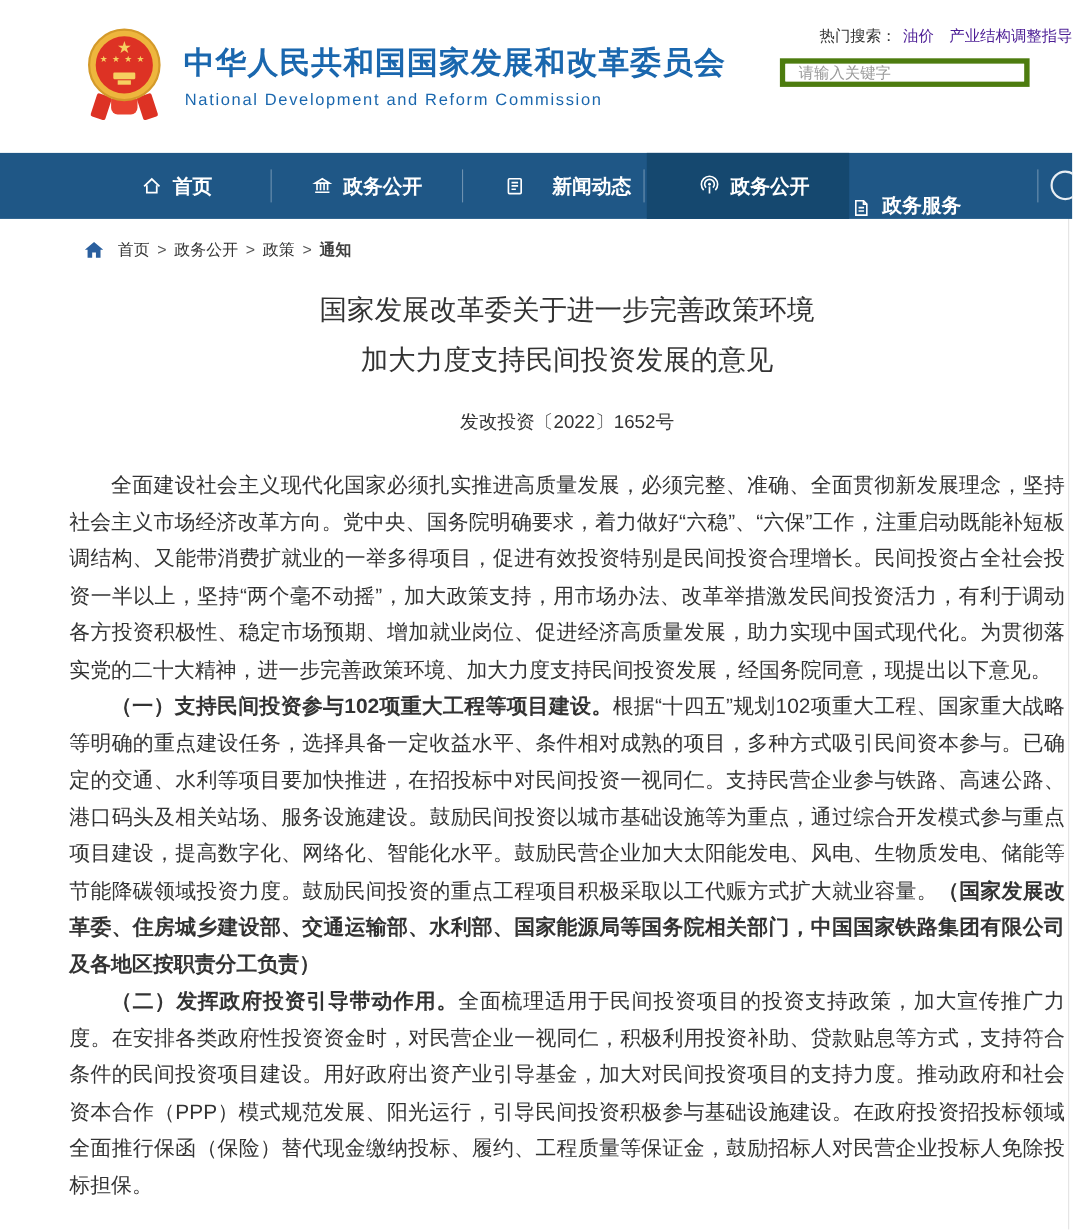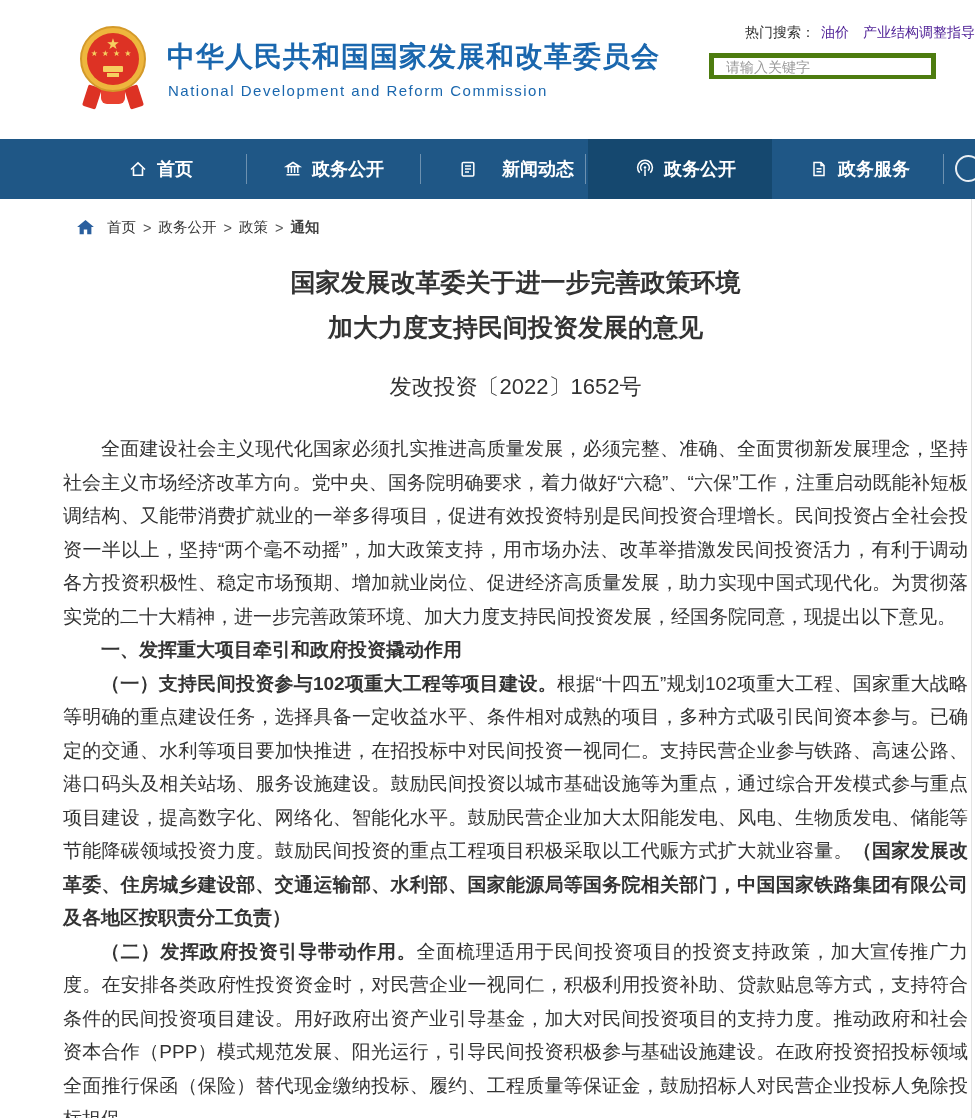--- a/index.html
+++ b/index.html
@@ -49,22 +49,22 @@
 
   
   .breadcrumb { position:absolute; left:76px; top:218px; display:flex; align-items:center; font-size:14.5px; color:#333; z-index:2; }
   .breadcrumb svg { margin-right:12px; display:block; }
   .breadcrumb a { color:#333; text-decoration:none; cursor:pointer; }
   .crumb-sep { margin:0 7px; color:#555; }
   .crumb-current { color:#404040; font-weight:700; }
 
   
   .article { position:absolute; left:63px; top:260px; width:905px; z-index:2; }
-  .doc-title { text-align:center; font-size:25px; font-weight:700; color:#333; line-height:45px; }
-  .doc-number { text-align:center; font-size:22px; color:#333; margin-top:22px; }
+  .doc-title { text-align:center; font-size:25px; font-weight:400; color:#333; line-height:45px; }
+  .doc-number { text-align:center; font-size:17px; color:#333; margin-top:22px; }
   .doc-body { margin-top:30px; font-size:19px; line-height:33.5px; color:#333; text-align:justify; }
   .doc-body p { margin:0; }
   .doc-body p.indent { text-indent:2em; }
   .seg-bold { font-weight:700; }
 </style>
 </head>
 <body>
 
 <div class="page">
 
@@ -140,21 +140,21 @@
         <svg width="20" height="20" viewBox="0 0 20 20" fill="none" stroke="#fff" stroke-width="1.5">
           <circle cx="10" cy="8.5" r="1.3" fill="#fff" stroke="none"></circle>
           <path d="M6.9 11.6 A4.4 4.4 0 1 1 13.1 11.6"></path>
           <path d="M4.7 13.8 A7.4 7.4 0 1 1 15.3 13.8"></path>
           <path d="M10 10.5 V17"></path>
         </svg>
       </span>
       <span>政务公开</span>
     </div>
 
-    <div class="nav-item" style="left:809px;">
+    <div class="nav-item" style="left:773px;align-items:flex-end;">
       <span>
         <svg width="20" height="20" viewBox="0 0 20 20" fill="none" stroke="#fff" stroke-width="1.5">
           <path d="M5 3.5 H12 L15 6.5 V16.5 H5 Z"></path>
           <path d="M12 3.5 V6.5 H15"></path>
           <path d="M7.5 9.8 H12.5 M7.5 12.8 H12.5"></path>
         </svg>
       </span>
       <span>政务服务</span>
     </div>
 
@@ -177,19 +177,18 @@
   </div>
 
   <main class="article">
     <h1 class="doc-title">
       <div>国家发展改革委关于进一步完善政策环境</div>
       <div>加大力度支持民间投资发展的意见</div>
     </h1>
     <div class="doc-number">发改投资〔2022〕1652号</div>
     <div class="doc-body">
         <p class="indent"><span>全面建设社会主义现代化国家必须扎实推进高质量发展，必须完整、准确、全面贯彻新发展理念，坚持社会主义市场经济改革方向。党中央、国务院明确要求，着力做好“六稳”、“六保”工作，注重启动既能补短板调结构、又能带消费扩就业的一举多得项目，促进有效投资特别是民间投资合理增长。民间投资占全社会投资一半以上，坚持“两个毫不动摇”，加大政策支持，用市场办法、改革举措激发民间投资活力，有利于调动各方投资积极性、稳定市场预期、增加就业岗位、促进经济高质量发展，助力实现中国式现代化。为贯彻落实党的二十大精神，进一步完善政策环境、加大力度支持民间投资发展，经国务院同意，现提出以下意见。</span></p>
-        <p class="indent"><span class="seg-bold">一、发挥重大项目牵引和政府投资撬动作用</span></p>
         <p class="indent"><span class="seg-bold">（一）支持民间投资参与102项重大工程等项目建设。</span><span>根据“十四五”规划102项重大工程、国家重大战略等明确的重点建设任务，选择具备一定收益水平、条件相对成熟的项目，多种方式吸引民间资本参与。已确定的交通、水利等项目要加快推进，在招投标中对民间投资一视同仁。支持民营企业参与铁路、高速公路、港口码头及相关站场、服务设施建设。鼓励民间投资以城市基础设施等为重点，通过综合开发模式参与重点项目建设，提高数字化、网络化、智能化水平。鼓励民营企业加大太阳能发电、风电、生物质发电、储能等节能降碳领域投资力度。鼓励民间投资的重点工程项目积极采取以工代赈方式扩大就业容量。</span><span class="seg-bold">（国家发展改革委、住房城乡建设部、交通运输部、水利部、国家能源局等国务院相关部门，中国国家铁路集团有限公司及各地区按职责分工负责）</span></p>
         <p class="indent"><span class="seg-bold">（二）发挥政府投资引导带动作用。</span><span>全面梳理适用于民间投资项目的投资支持政策，加大宣传推广力度。在安排各类政府性投资资金时，对民营企业一视同仁，积极利用投资补助、贷款贴息等方式，支持符合条件的民间投资项目建设。用好政府出资产业引导基金，加大对民间投资项目的支持力度。推动政府和社会资本合作（PPP）模式规范发展、阳光运行，引导民间投资积极参与基础设施建设。在政府投资招投标领域全面推行保函（保险）替代现金缴纳投标、履约、工程质量等保证金，鼓励招标人对民营企业投标人免除投标担保。</span></p>
       </div>
   </main>
 
 </div>
 
 </body></html>

